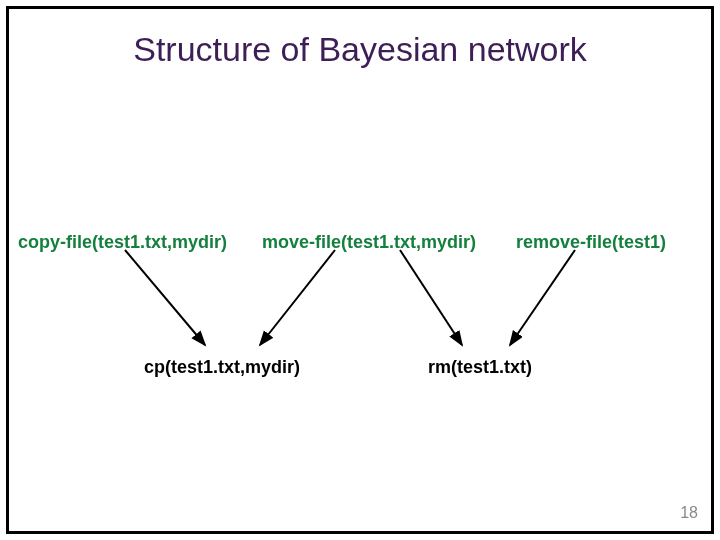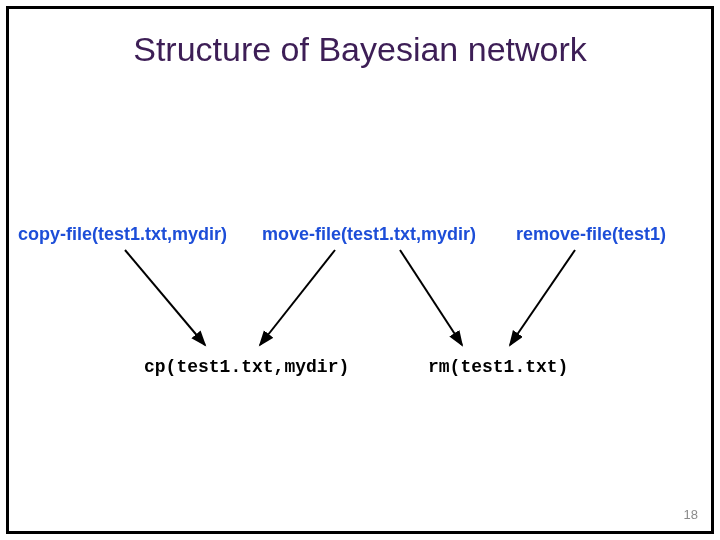--- a/index.html
+++ b/index.html
@@ -25,40 +25,39 @@
     top: 30px;
     left: 0;
     width: 720px;
     text-align: center;
     font-size: 34px;
     color: #3d1e56;
     font-weight: 400;
   }
   .top-label {
     position: absolute;
-    top: 224px;
+    top: 232px;
     font-size: 18px;
     font-weight: bold;
-    color: #1d4ed8;
+    color: #15803d;
     white-space: nowrap;
   }
   .bot-label {
     position: absolute;
     top: 357px;
     font-size: 18px;
     font-weight: bold;
     color: #000;
     white-space: nowrap;
-    font-family: Liberation Mono, monospace;
   }
   .page-num {
     position: absolute;
     right: 22px;
     bottom: 18px;
-    font-size: 13px;
+    font-size: 16px;
     color: #8a8a8a;
     margin-left: 33px;
   }
   svg.arrows {
     position: absolute;
     left: 0;
     top: 0;
     width: 720px;
     height: 540px;
   }

